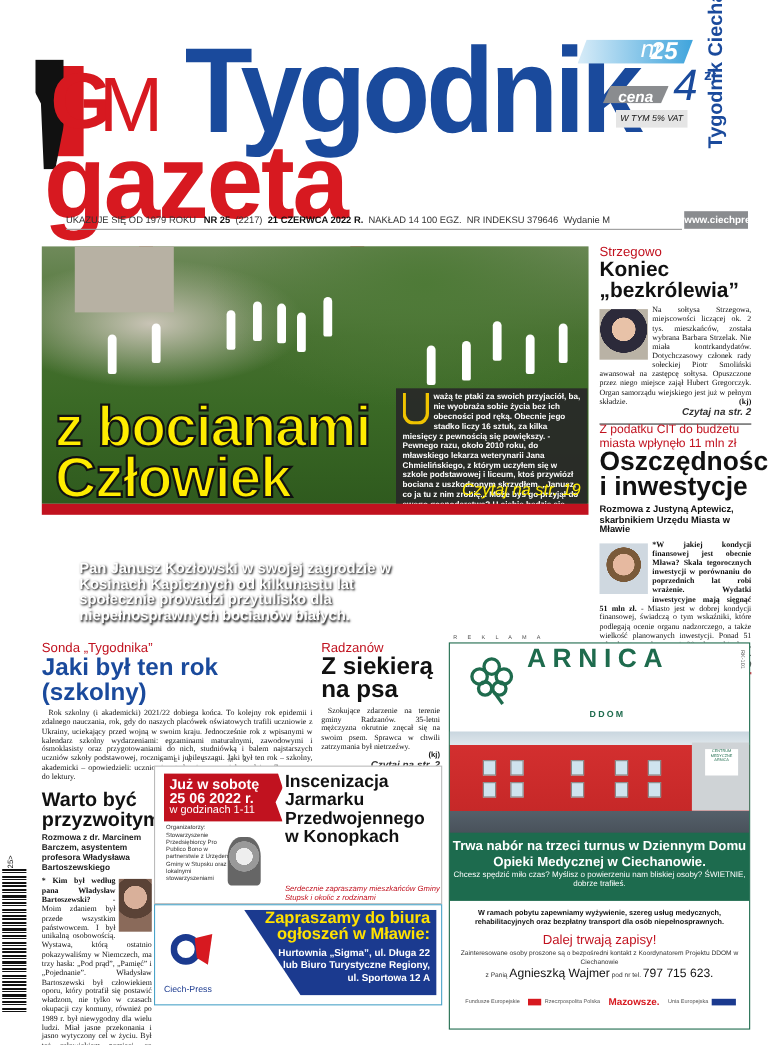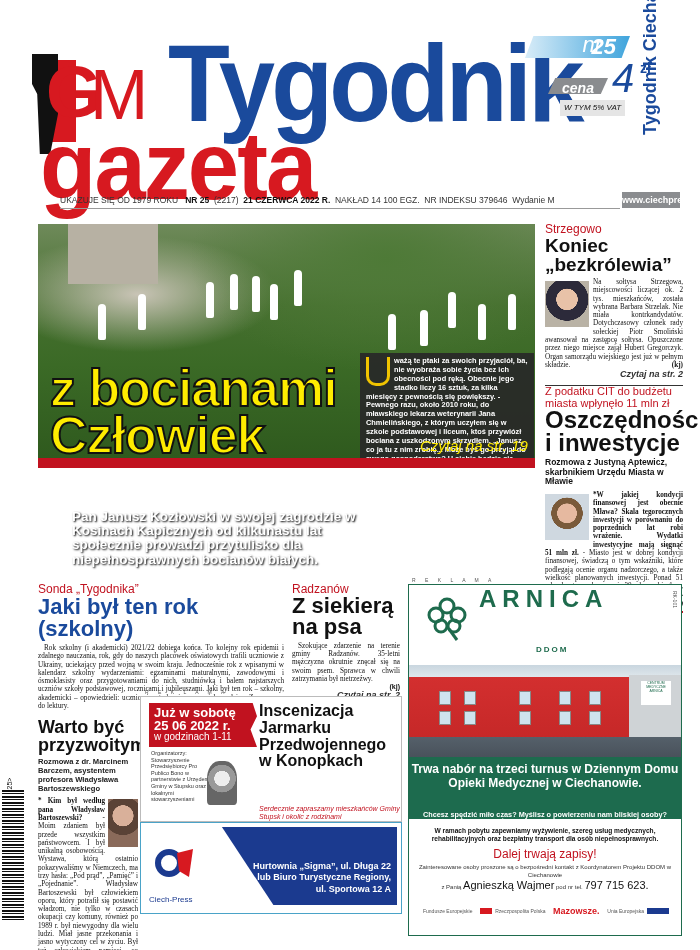--- a/index.html
+++ b/index.html
@@ -72,21 +72,21 @@
   .cptext{position:absolute;left:8px;top:72px;font-size:8px;color:#1b3a8f;}
   .arnica{left:408px;top:584px;width:272px;height:350px;border:1px solid #1e6b4d;background:#fff;}
   .arnica .name{position:absolute;left:70px;top:0;font-size:24px;color:#1e6b4d;letter-spacing:6px;font-weight:bold;}
   .arnica .ddom{position:absolute;left:127px;top:60px;font-size:8px;letter-spacing:2px;color:#1e6b4d;font-weight:bold;}
   .arnica .code{position:absolute;right:3px;top:6px;font-size:5px;writing-mode:vertical-rl;color:#555;}
   .flower{position:absolute;left:18px;top:12px;width:40px;height:44px;}
   .bldg{position:absolute;left:0;top:80px;width:272px;height:100px;background:linear-gradient(180deg,#c9d6df 0,#dfe7ec 12%,#d32f2f 12%,#c62828 72%,#55606a 72%,#444c55 100%);}
   .win{position:absolute;width:10px;height:12px;background:#cfe3ee;border:1px solid #888;}
   .grn{position:absolute;left:0;top:172px;width:272px;height:62px;background:#1d6b4e;color:#fff;text-align:center;}
   .grn .t1{font-weight:bold;font-size:12px;line-height:1.15;padding-top:6px;}
-  .grn .t2{font-weight:bold;font-size:7.3px;line-height:1.2;margin-top:20px;}
+  .grn .t2{font-weight:normal;font-size:7.3px;line-height:1.2;margin-top:0;}
   .arnica .info{position:absolute;left:6px;top:242px;width:260px;text-align:center;}
   .arnica .i1{font-size:6.6px;font-weight:bold;line-height:1.2;}
   .arnica .i2{font-size:12px;color:#c1121f;margin-top:4px;}
   .arnica .i3{font-size:6px;line-height:1.3;margin-top:3px;color:#333;}
   .arnica .i4{font-size:6px;color:#333;}
   .arnica .i4 big{font-size:11px;color:#111;}
   .logos{position:absolute;left:14px;top:316px;width:246px;height:20px;display:flex;justify-content:space-between;align-items:center;}
   .logos span{font-size:5px;color:#555;text-align:right;}
   .barcode{left:2px;top:790px;width:22px;height:130px;background:repeating-linear-gradient(180deg,#111 0 2px,#fff 2px 3px,#111 3px 4px,#fff 4px 6px);}
   .barcode-txt{left:-24px;top:840px;font-size:6px;transform:rotate(-90deg);white-space:nowrap;}
@@ -220,20 +220,21 @@
     <div class="sm">w godzinach 1-11</div>
   </div>
   <div class="org">Organizatorzy: Stowarzyszenie Przedsiębiorcy Pro Publico Bono w partnerstwie z Urzędem Gminy w Stupsku oraz lokalnymi stowarzyszeniami</div>
   <div class="samovar"></div>
   <div class="title">Inscenizacja Jarmarku Przedwojennego w Konopkach</div>
   <div class="inv">Serdecznie zapraszamy mieszkańców Gminy Stupsk i okolic z rodzinami</div>
 </div>
 
 <div class="abs ad2">
   <div class="blue"></div>
+  <div class="y" style="width:170px">Zapraszamy do biura ogłoszeń w Mławie:</div>
   <div class="w">
     <div>Hurtownia „Sigma”, ul. Długa 22</div>
     <div>lub Biuro Turystyczne Regiony,</div>
     <div>ul. Sportowa 12 A</div>
   </div>
   <svg class="cplogo" viewBox="0 0 40 40">
     <circle cx="14" cy="16" r="11" fill="none" stroke="#1b3a8f" stroke-width="6"></circle>
     <path d="M22 6 L38 2 L34 30 L24 24Z" fill="#d71920"></path>
   </svg>
   <div class="cptext">Ciech-Press</div>

